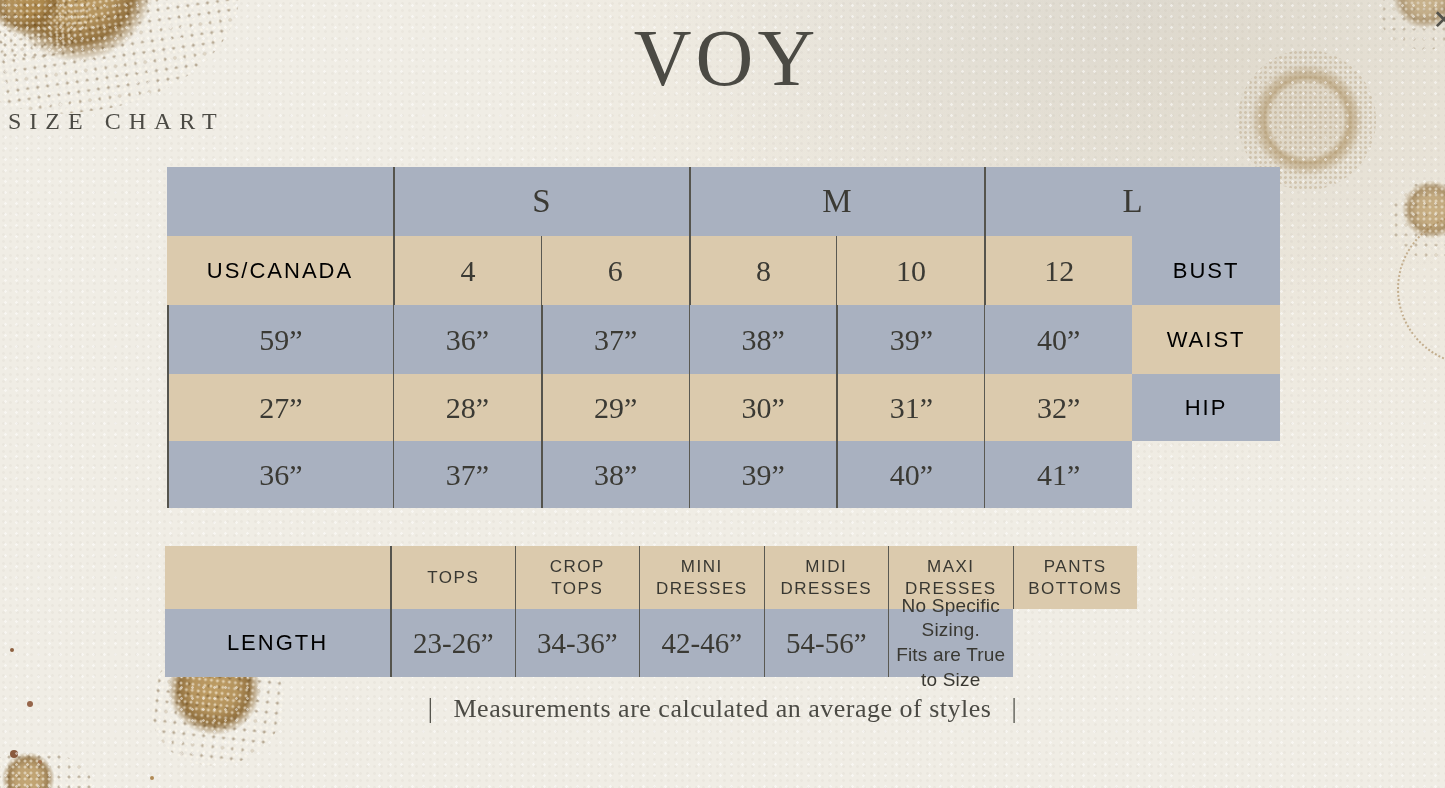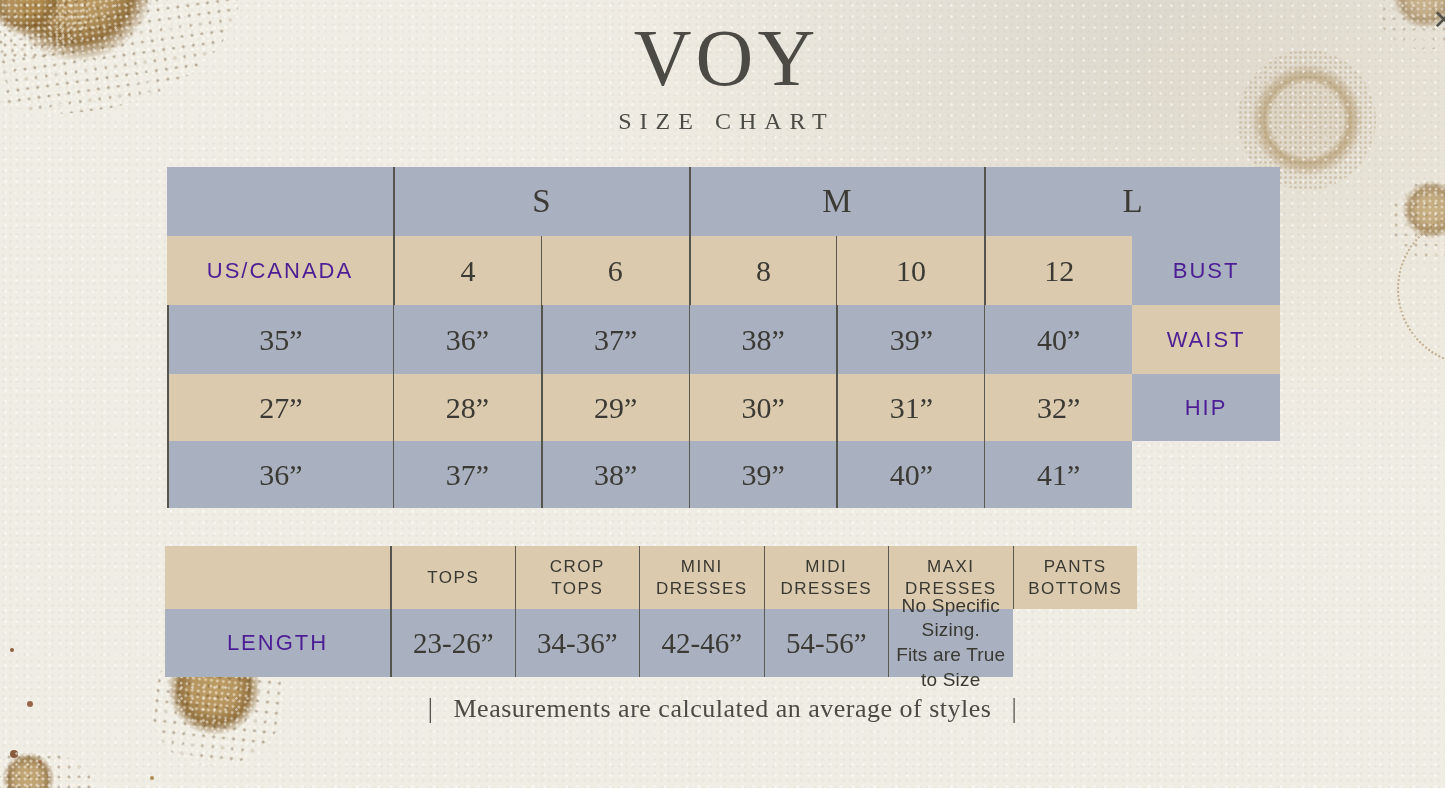--- a/index.html
+++ b/index.html
@@ -42,34 +42,34 @@
   .speckles{position:absolute;left:10px;top:648px;width:4px;height:4px;border-radius:50%;background:#8d5f3f;
     box-shadow: 18px 54px 0 1px #96654a, 2px 104px 0 2px #8a5a3e, 28px 112px 0 0 #a3744f,
       84px 152px 0 2px #8d5f3f, 52px 176px 0 1px #9b6a45, -2px 168px 0 1px #8a5a3e,
       112px 182px 0 0 #a3744f, 140px 128px 0 0 #b08a55, 270px 184px 0 1px #a07040, 284px 176px 0 0 #b08a55;}
   .x-mark{position:absolute;right:-10px;top:4px;font-size:27px;color:#54524b;z-index:2;}
 
   .content{position:absolute;inset:0;z-index:2;}
   .brand{position:absolute;left:4px;top:16px;width:100%;text-align:center;
     font-family:"Liberation Serif","DejaVu Serif",serif;font-size:80px;font-weight:400;
     letter-spacing:4px;color:#4b4a44;line-height:1.05;}
-  .subtitle{position:absolute;left:0;top:108px;width:100%;text-align:center;
+  .subtitle{position:absolute;left:0;top:108px;width:100%;
     font-family:"Liberation Serif","DejaVu Serif",serif;font-size:24px;color:#4b4a44;
     letter-spacing:8px;text-indent:8px;}
 
   .grid{position:absolute;display:grid;}
   .t1{left:167px;top:167px;width:1113px;grid-template-columns:226px repeat(6,1fr);grid-template-rows:69px 69px 69px 67px 67px;}
   .t2{left:165px;top:546px;width:972px;grid-template-columns:225px repeat(6,1fr);grid-template-rows:63px 68px;}
   .cell{display:flex;align-items:center;justify-content:center;text-align:center;color:#3b3a34;}
   .c-gray{background:#a9b1c0;}
   .c-beige{background:#dbcaad;}
   .gline{border-left:2px solid #55544d;}
   .sline{border-left:1.5px solid #5a5952;}
   .size-head{font-family:"Liberation Serif","DejaVu Serif",serif;font-size:33px;letter-spacing:1px;grid-column:span 2;}
-  .rlabel{font-family:"Liberation Sans",sans-serif;font-size:22px;letter-spacing:2px;color:#4c1d95;}
+  .rlabel{font-family:"Liberation Sans",sans-serif;font-size:22px;letter-spacing:2px;color:#000000;}
   .val{font-family:"Liberation Serif","DejaVu Serif",serif;font-size:30px;}
   .t2 .hcell{font-family:"Liberation Sans",sans-serif;font-size:17px;letter-spacing:1.5px;line-height:1.25;white-space:pre-line;color:#393832;}
   .t2 .val{font-size:29px;}
   .t2 .val.small{font-family:"Liberation Sans",sans-serif;font-size:19px;line-height:1.3;white-space:pre-line;letter-spacing:.2px;color:#393832;}
 
   .footer{position:absolute;left:0;top:694px;width:100%;text-align:center;
     font-family:"Liberation Serif","DejaVu Serif",serif;font-size:26px;color:#4b4a44;letter-spacing:.5px;}
   .footer .pipe{display:inline-block;margin:0 20px;font-weight:400;color:#55544d;transform:scaleY(1.05);}
 </style>
 </head>
@@ -97,21 +97,21 @@
         <div class="cell c-gray size-head gline">S</div>
         <div class="cell c-gray size-head gline">M</div>
         <div class="cell c-gray size-head gline">L</div>
         <div class="cell rlabel c-beige">US/CANADA</div>
         <div class="cell val c-beige gline">4</div>
         <div class="cell val c-beige sline">6</div>
         <div class="cell val c-beige gline">8</div>
         <div class="cell val c-beige sline">10</div>
         <div class="cell val c-beige gline">12</div>
         <div class="cell rlabel c-gray">BUST</div>
-        <div class="cell val c-gray gline">35”</div>
+        <div class="cell val c-gray gline">59”</div>
         <div class="cell val c-gray sline">36”</div>
         <div class="cell val c-gray gline">37”</div>
         <div class="cell val c-gray sline">38”</div>
         <div class="cell val c-gray gline">39”</div>
         <div class="cell val c-gray sline">40”</div>
         <div class="cell rlabel c-beige">WAIST</div>
         <div class="cell val c-beige gline">27”</div>
         <div class="cell val c-beige sline">28”</div>
         <div class="cell val c-beige gline">29”</div>
         <div class="cell val c-beige sline">30”</div>

